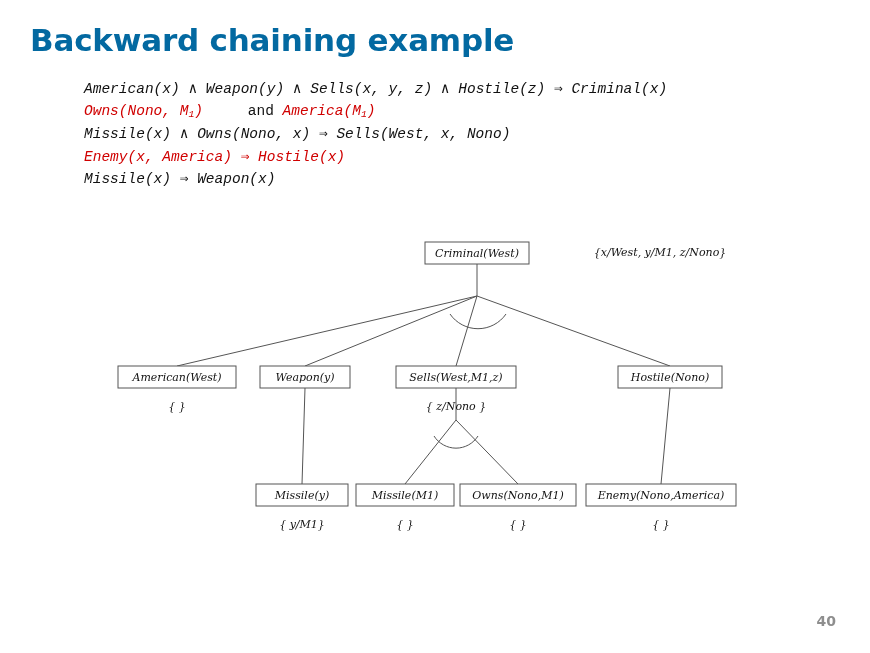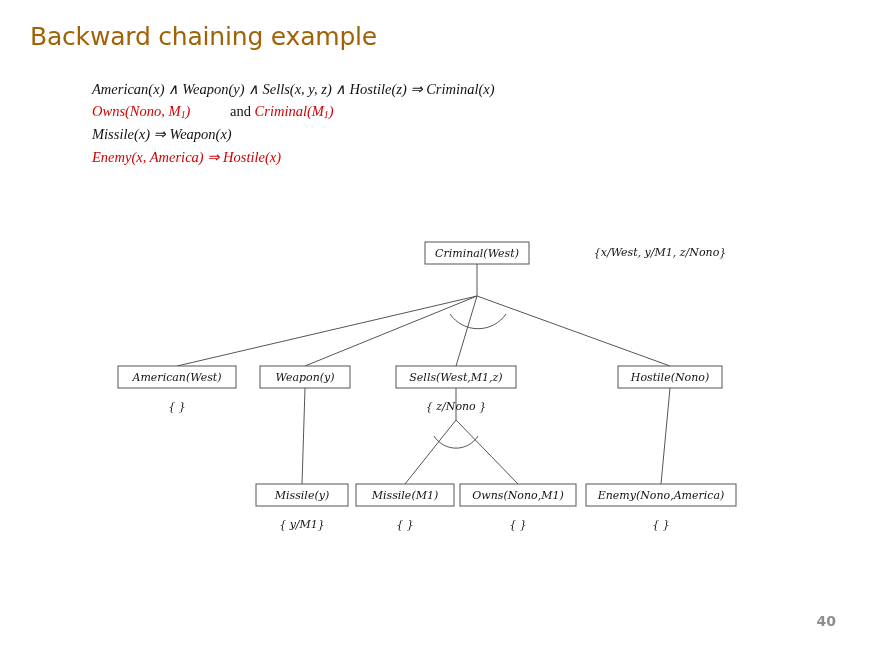--- a/index.html
+++ b/index.html
@@ -17,30 +17,30 @@
     position: relative;
     width: 870px;
     height: 653px;
     background: #ffffff;
     box-sizing: border-box;
   }
   .title {
     position: absolute;
     left: 30px;
     top: 22px;
-    font-size: 25px;
-    font-weight: normal;
-    color: #a16207;
+    font-size: 31px;
+    font-weight: bold;
+    color: #0369a1;
     letter-spacing: -0.2px;
   }
   .rules {
     position: absolute;
-    left: 92px;
+    left: 84px;
     top: 78px;
-    font-family: Liberation Serif, serif;
+    font-family: Liberation Mono, monospace;
     font-style: italic;
     font-size: 14.5px;
     line-height: 1.52;
     color: #111111;
     white-space: nowrap;
   }
   .rules .line { display: block; }
   .red { color: #d00000; margin-top: 44px; }
   .blk { color: #111111; }
   .rm { font-style: normal; padding-left: 36px; }
@@ -95,27 +95,30 @@
 
 <div class="slide">
 
   <div class="title">Backward chaining example</div>
 
   <div class="rules">
     <span class="line">
       <span class="blk">American(x) ∧ Weapon(y) ∧ Sells(x, y, z) ∧ Hostile(z) ⇒ Criminal(x)</span>
     </span>
     <span class="line">
-      <span class="red">Owns(Nono, M</span><sub class="red">1</sub><span class="red">)</span><span class="blk rm"> and </span><span class="red">Criminal(M</span><sub class="red">1</sub><span class="red">)</span>
+      <span class="red">Owns(Nono, M</span><sub class="red">1</sub><span class="red">)</span><span class="blk rm"> and </span><span class="red">America(M</span><sub class="red">1</sub><span class="red">)</span>
+    </span>
+    <span class="line">
+      <span class="blk">Missile(x) ∧ Owns(Nono, x) ⇒ Sells(West, x, Nono)</span>
+    </span>
+    <span class="line">
+      <span class="red">Enemy(x, America) ⇒ Hostile(x)</span>
     </span>
     <span class="line">
       <span class="blk">Missile(x) ⇒ Weapon(x)</span>
-    </span>
-    <span class="line">
-      <span class="red">Enemy(x, America) ⇒ Hostile(x)</span>
     </span>
   </div>
 
   <div class="figure">
     <svg width="760" height="330" viewBox="0 0 760 330" xmlns="http://www.w3.org/2000/svg">
 
       <path class="edge" d="M 417 40 L 417 72"></path>
       <path class="edge" d="M 417 72 L 117 142"></path>
       <path class="edge" d="M 417 72 L 245 142"></path>
       <path class="edge" d="M 417 72 L 396 142"></path>

